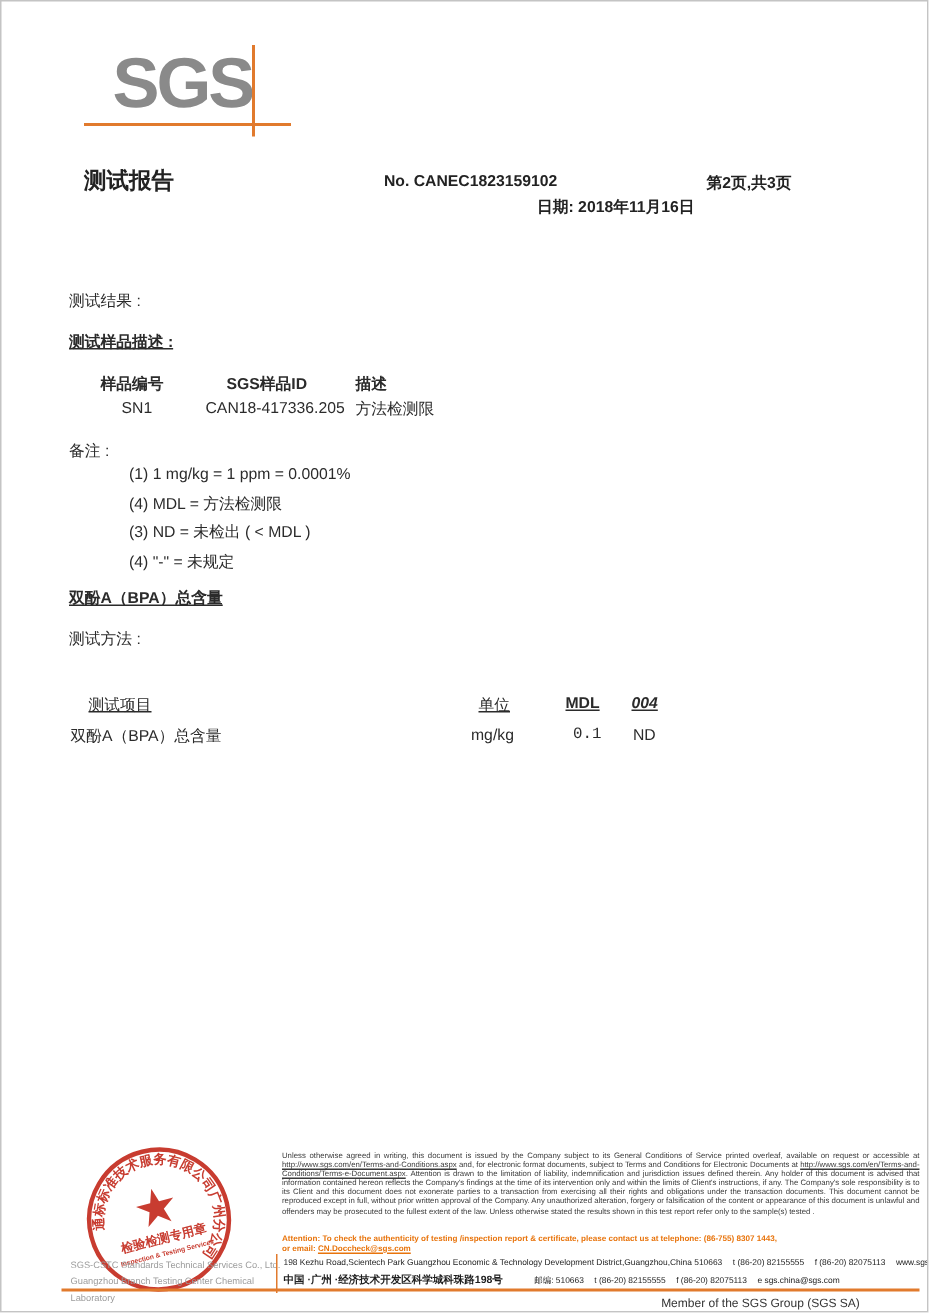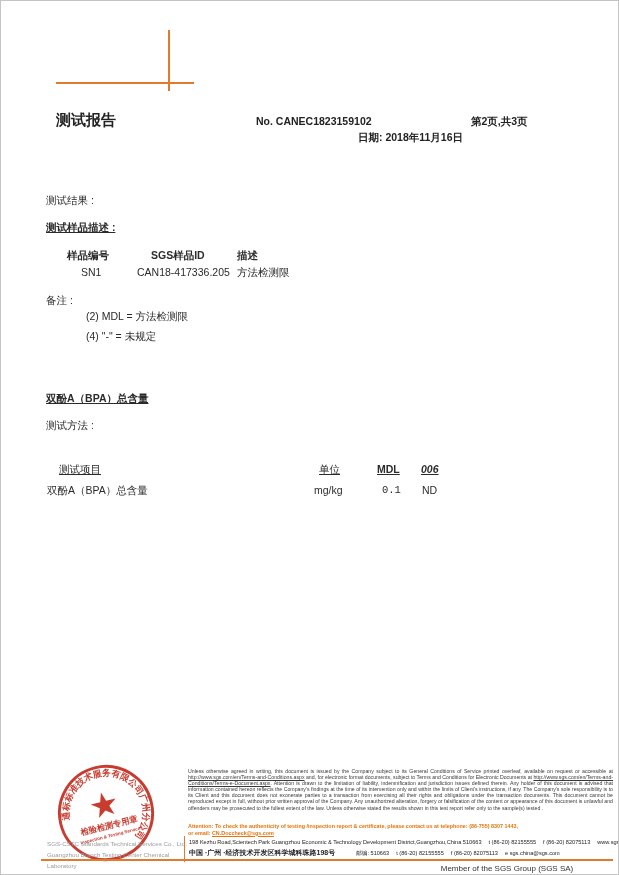--- a/index.html
+++ b/index.html
@@ -30,51 +30,54 @@
   .member{font-size:8px;color:#333;}
   .orange-rule{background:#e17a2d;height:2px;}
   .orange-vrule{background:#e17a2d;width:1px;}
   .stamp{transform:rotate(-14deg);}
 </style>
 </head>
 <body>
 
 <div class="page">
 
+  <div class="abs logo-text" style="left:74px;top:30px;">SGS</div>
   <div class="abs logo-hline" style="left:55px;top:81px;width:138px;"></div>
   <div class="abs logo-vline" style="left:167px;top:29px;height:61px;"></div>
 
   <div class="abs title" style="left:55px;top:110px;">测试报告</div>
   <div class="abs meta" style="left:207px;top:114px;padding-left:48px;">No. CANEC1823159102</div>
   <div class="abs meta" style="left:357px;top:130px;">日期: 2018年11月16日</div>
   <div class="abs meta" style="left:470px;top:114px;">第2页,共3页</div>
 
   <div class="abs body-text" style="left:45px;top:145px;">测试结果 :</div>
   <div class="abs body-text bold ul" style="left:45px;top:172px;">测试样品描述 :</div>
 
   <div class="abs body-text bold" style="left:66px;top:200px;">样品编号</div>
   <div class="abs body-text bold" style="left:150px;top:200px;">SGS样品ID</div>
   <div class="abs body-text bold" style="left:236px;top:200px;">描述</div>
   <div class="abs body-text" style="left:80px;top:217px;">SN1</div>
   <div class="abs body-text" style="left:136px;top:217px;">CAN18-417336.205</div>
   <div class="abs body-text" style="left:236px;top:217px;">方法检测限</div>
 
   <div class="abs body-text" style="left:45px;top:245px;">备注 :</div>
   <div class="abs body-text remarks" style="left:85px;top:258px;">
-    <div>(2) MDL = 方法检测限</div>
+    <div>(1) 1 mg/kg = 1 ppm = 0.0001%</div>
+    <div>(4) MDL = 方法检测限</div>
+    <div>(3) ND = 未检出 ( &lt; MDL )</div>
     <div>(4) "-" = 未规定</div>
   </div>
 
   <div class="abs body-text bold ul" style="left:45px;top:343px;">双酚A（BPA）总含量</div>
   <div class="abs body-text" style="left:45px;top:370px;">测试方法 :</div>
 
   <div class="abs body-text ul" style="left:58px;top:414px;">测试项目</div>
   <div class="abs body-text ul" style="left:318px;top:414px;">单位</div>
   <div class="abs body-text bold ul" style="left:376px;top:414px;">MDL</div>
-  <div class="abs body-text bold ul it" style="left:420px;top:414px;">006</div>
+  <div class="abs body-text bold ul it" style="left:420px;top:414px;">004</div>
   <div class="abs body-text" style="left:46px;top:435px;">双酚A（BPA）总含量</div>
   <div class="abs body-text" style="left:313px;top:435px;">mg/kg</div>
   <div class="abs body-text" style="left:381px;top:435px;font-family:Liberation Mono, monospace;">0.1</div>
   <div class="abs body-text" style="left:421px;top:435px;">ND</div>
 
   <svg class="abs stamp" style="left:56px;top:763px;" width="98" height="98" viewBox="0 0 100 100">
     <defs>
       <path id="ringPath" d="M 50,50 m -38,0 a 38,38 0 1,1 76,0 a 38,38 0 1,1 -76,0"></path>
     </defs>
     <circle cx="50" cy="50" r="47.5" fill="none" stroke="#c83c30" stroke-width="3"></circle>

